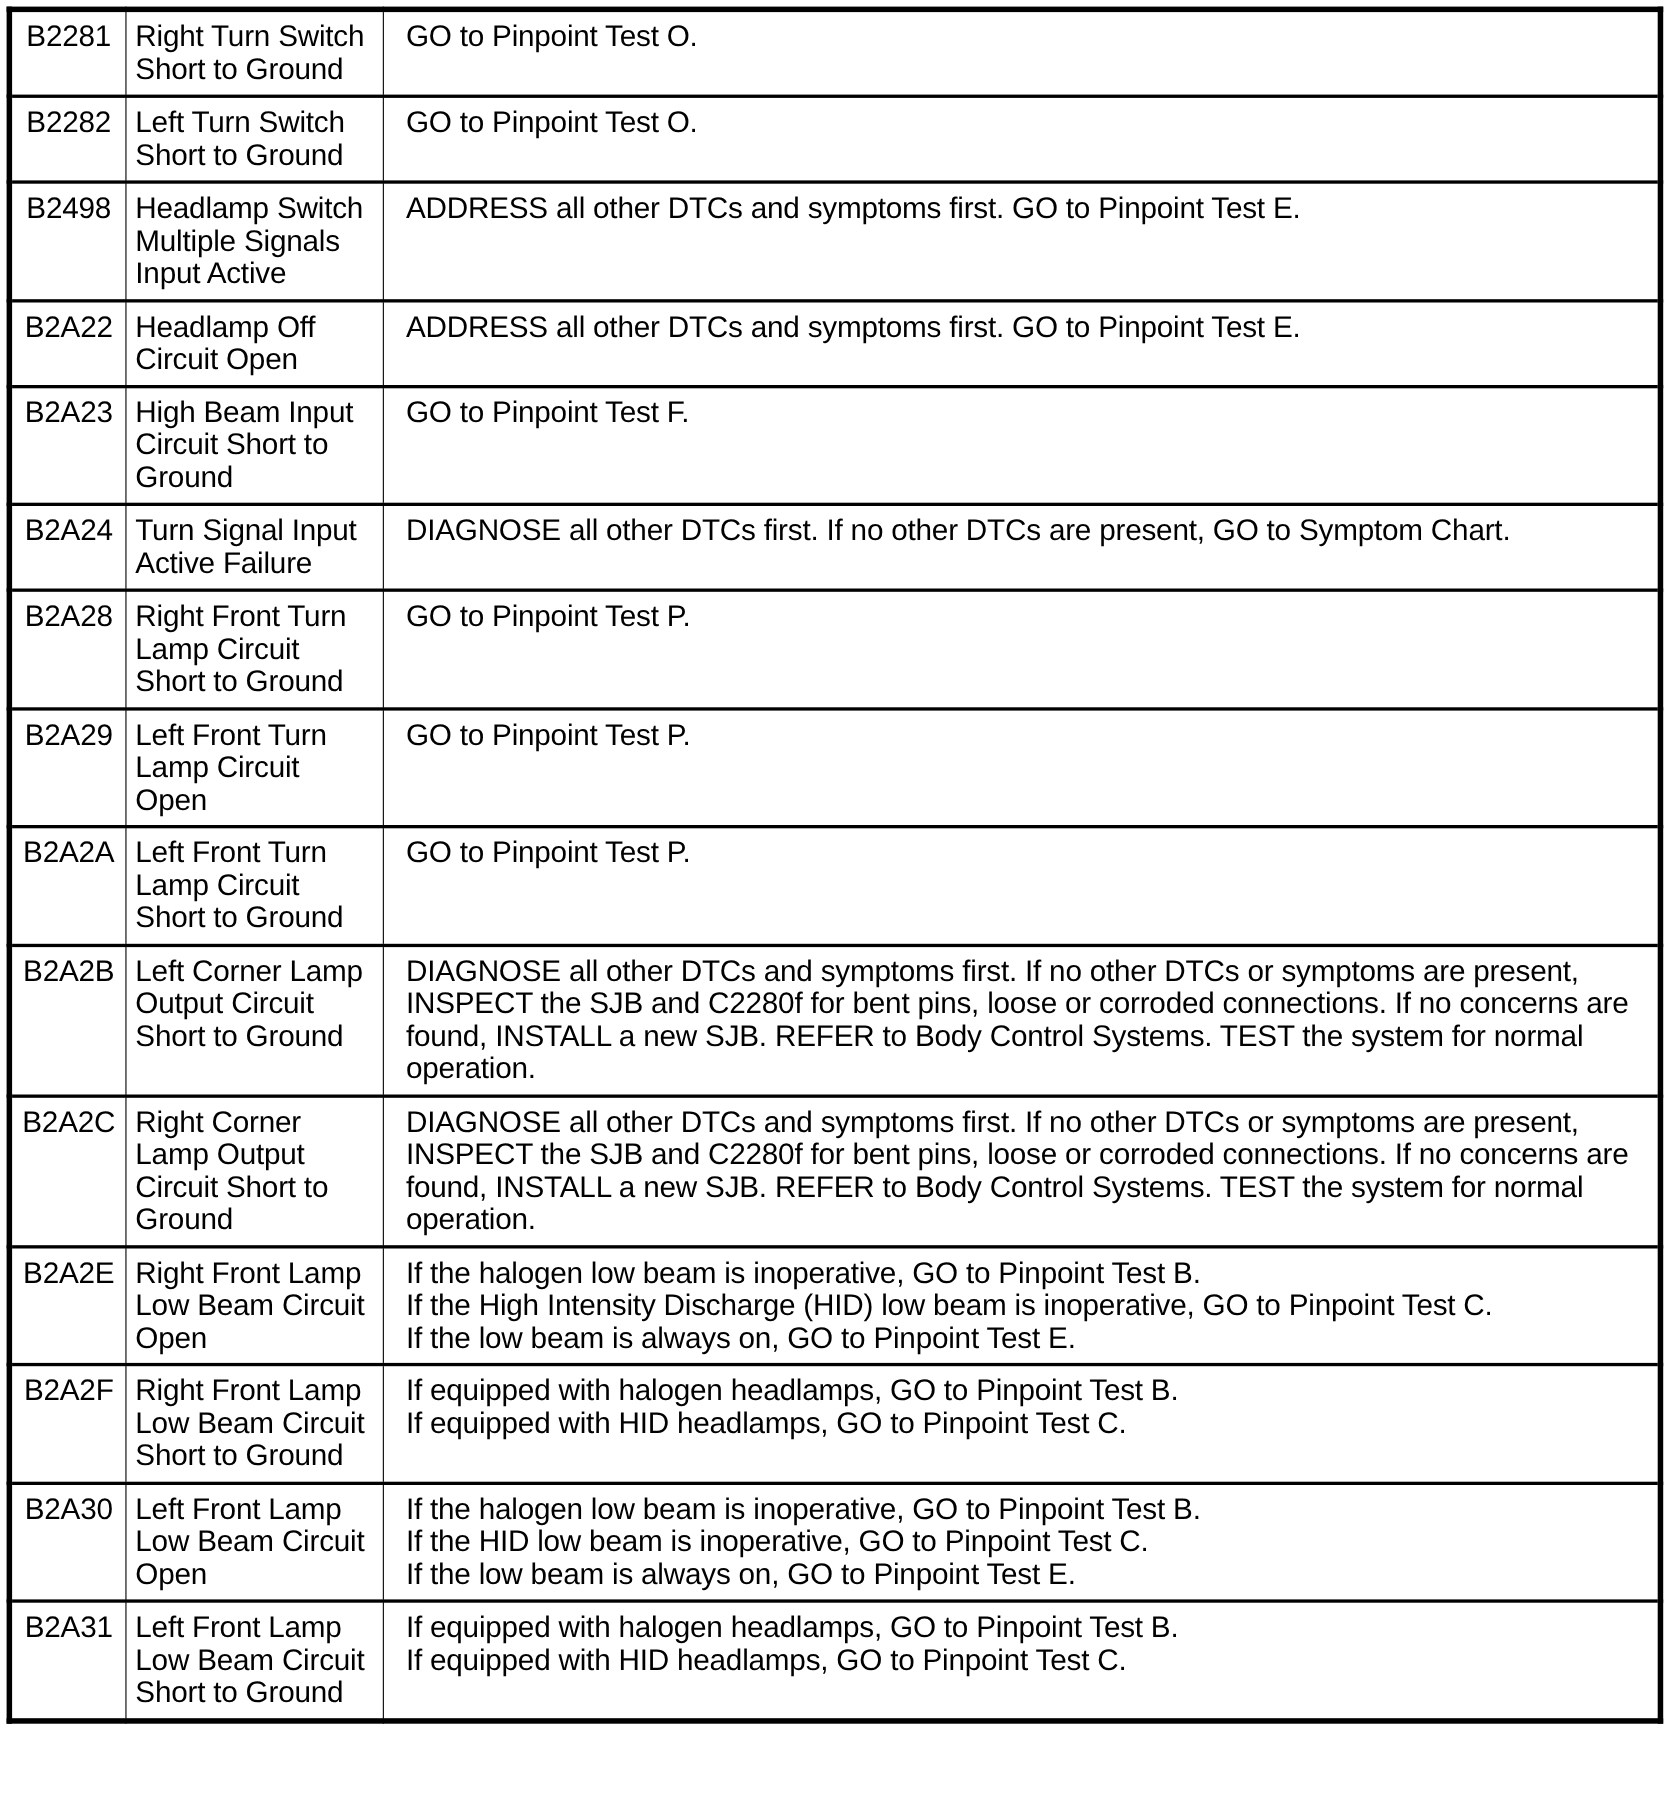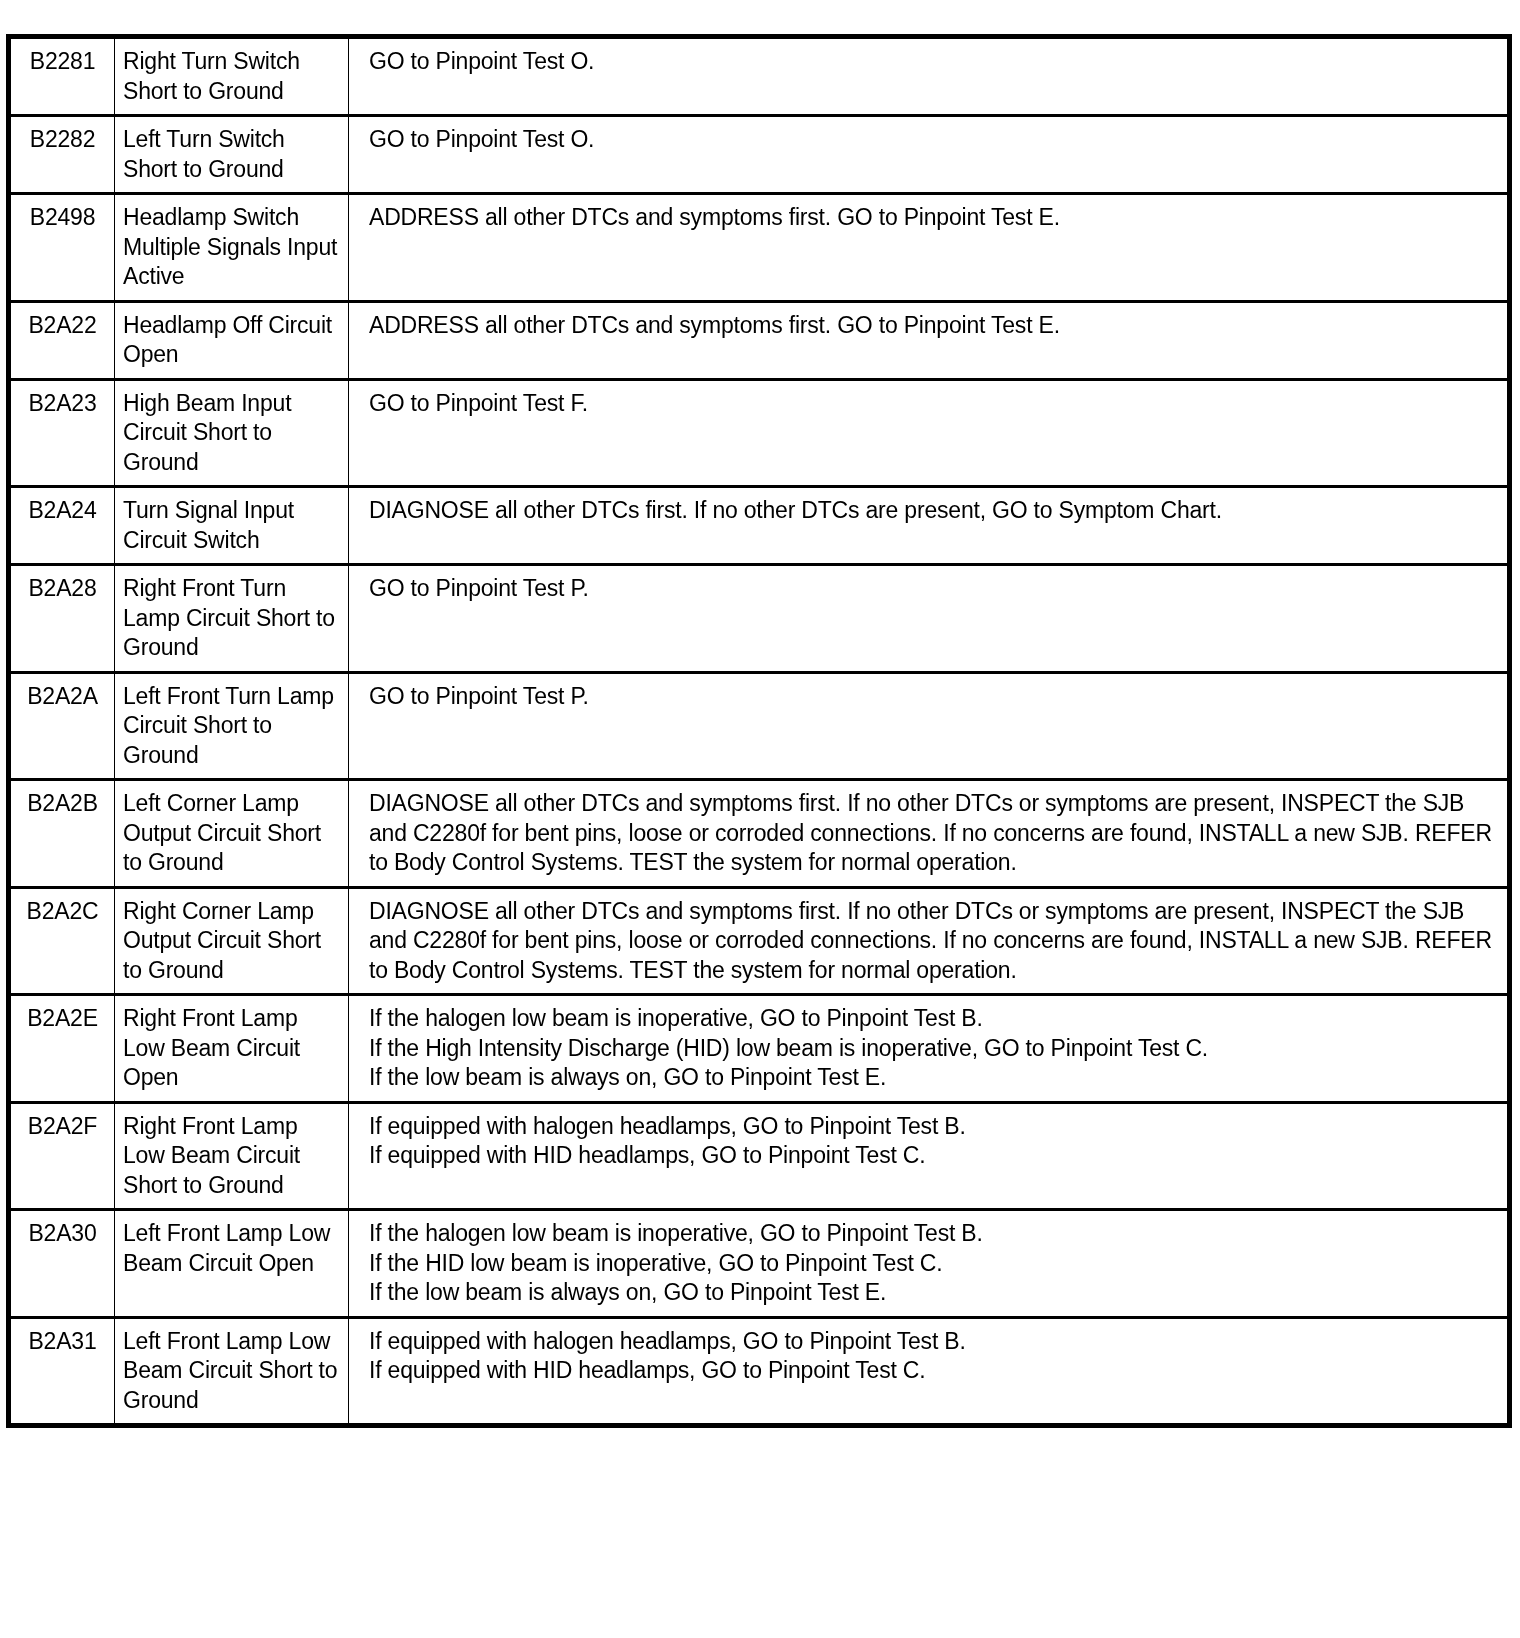--- a/index.html
+++ b/index.html
@@ -15,24 +15,23 @@
     color: #000;
   }
   #dtc-table {
     position: absolute;
     left: 6px;
     top: 6px;
     width: 1506px;
     border-collapse: collapse;
     border: 5px solid #000;
     table-layout: fixed;
-    font-size: 23px;
+    font-size: 27px;
     line-height: 29.5px;
     letter-spacing: -0.2px;
-    margin-top: 28px;
   }
   #dtc-table col.c-code { width: 106px; }
   #dtc-table col.c-desc { width: 234px; }
   #dtc-table col.c-action { width: auto; }
   #dtc-table tr { border-top: 3px solid #000; }
   #dtc-table tr:first-child { border-top: none; }
   #dtc-table td {
     vertical-align: top;
     padding: 8px 8px 8px 8px;
     border-left: 1px solid #000;
@@ -94,35 +93,42 @@
   <tr class="h3">
     <td class="code">B2A23</td>
     <td class="desc">High Beam Input Circuit Short to Ground</td>
     <td class="action">
           <span class="line">GO to Pinpoint Test F.</span>
         </td>
   </tr>
 
   <tr class="h2">
     <td class="code">B2A24</td>
-    <td class="desc">Turn Signal Input Circuit Switch</td>
+    <td class="desc">Turn Signal Input Active Failure</td>
     <td class="action">
           <span class="line">DIAGNOSE all other DTCs first. If no other DTCs are present, GO to Symptom Chart.</span>
         </td>
   </tr>
 
 
   <tr class="h3">
     <td class="code">B2A28</td>
     <td class="desc">Right Front Turn Lamp Circuit Short to Ground</td>
     <td class="action">
           <span class="line">GO to Pinpoint Test P.</span>
         </td>
   </tr>
 
+  <tr class="h2">
+    <td class="code">B2A29</td>
+    <td class="desc">Left Front Turn Lamp Circuit Open</td>
+    <td class="action">
+          <span class="line">GO to Pinpoint Test P.</span>
+        </td>
+  </tr>
 
   <tr class="h3">
     <td class="code">B2A2A</td>
     <td class="desc">Left Front Turn Lamp Circuit Short to Ground</td>
     <td class="action">
           <span class="line">GO to Pinpoint Test P.</span>
         </td>
   </tr>
 
   <tr class="h3">

